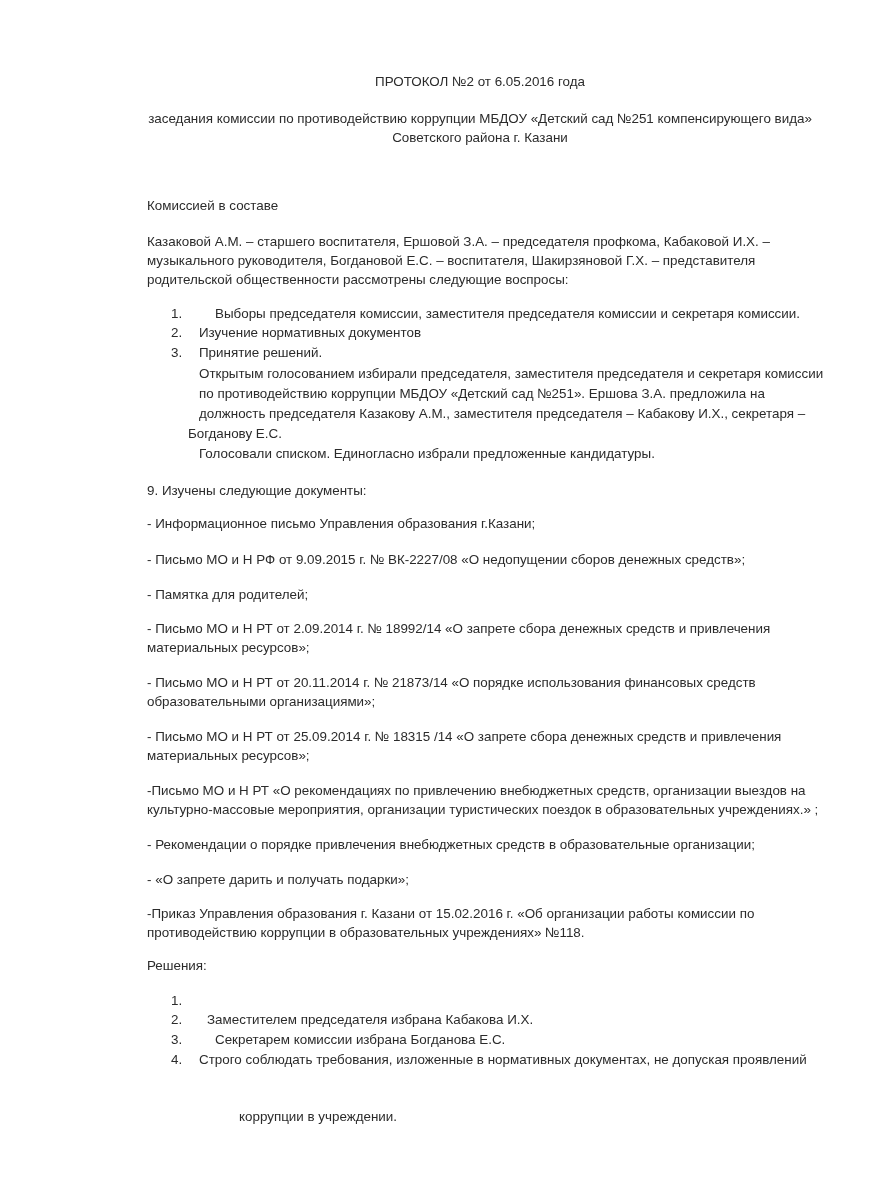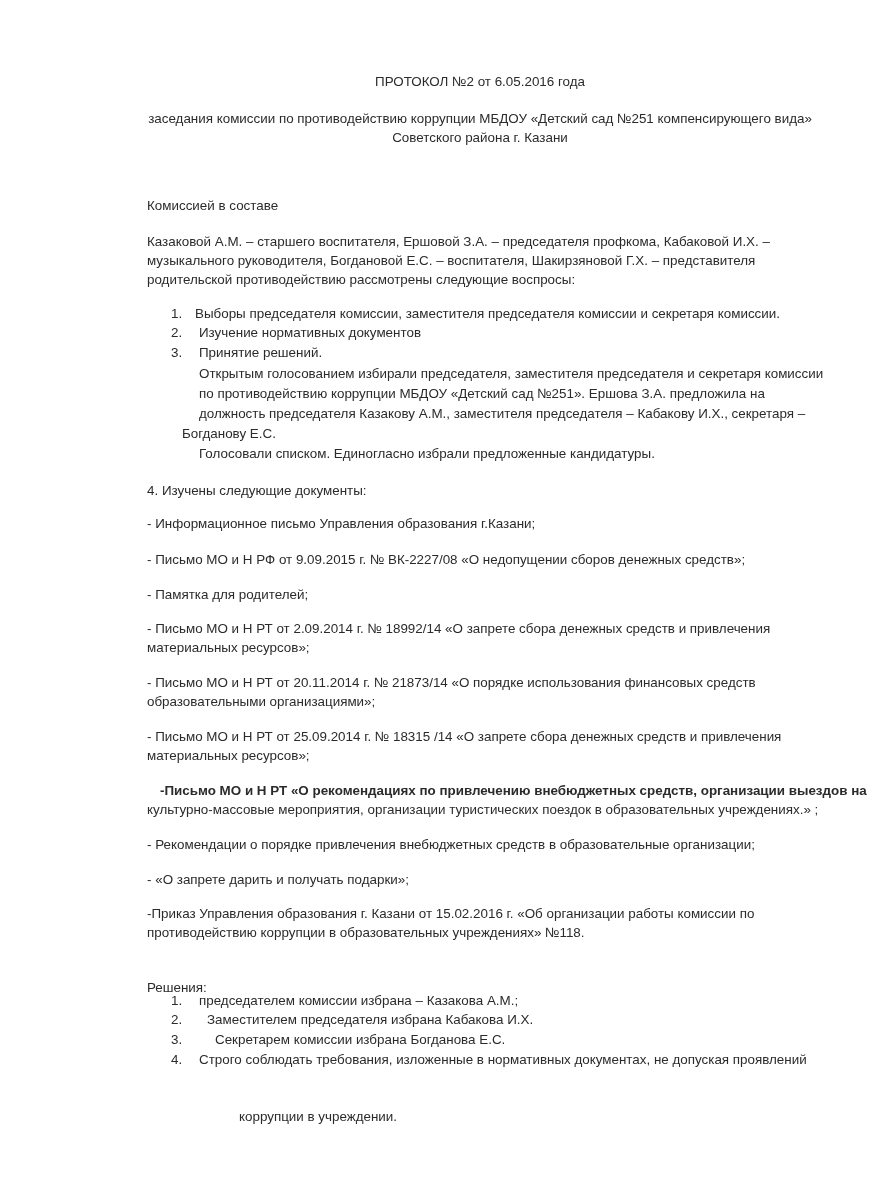--- a/index.html
+++ b/index.html
@@ -19,72 +19,71 @@
 
 <div class="page">
 
   <div class="abs center" style="top:74px;">ПРОТОКОЛ №2 от 6.05.2016 года</div>
   <div class="abs center" style="top:111px;">заседания комиссии по противодействию коррупции МБДОУ «Детский сад №251 компенсирующего вида»</div>
   <div class="abs center" style="top:130px;">Советского района г. Казани</div>
 
   <div class="abs" style="left:147px; top:198px;">Комиссией в составе</div>
   <div class="abs line" style="left:147px; top:232px;">Казаковой А.М.  – старшего воспитателя, Ершовой З.А. – председателя профкома, Кабаковой И.Х. –</div>
   <div class="abs line" style="left:147px; top:251px;">музыкального руководителя, Богдановой Е.С. – воспитателя, Шакирзяновой Г.Х. – представителя</div>
-  <div class="abs line" style="left:147px; top:270px;">родительской противодействию рассмотрены следующие воспросы:</div>
+  <div class="abs line" style="left:147px; top:270px;">родительской общественности рассмотрены следующие воспросы:</div>
 
   <div>
     <div class="abs line" style="left:171px; top:304px;">
       <span class="num" style="left:0;">1.</span>
-      <span style="margin-left:24px;">Выборы председателя комиссии, заместителя председателя комиссии и секретаря комиссии.</span>
+      <span style="margin-left:44px;">Выборы председателя комиссии, заместителя председателя комиссии и секретаря комиссии.</span>
     </div>
     <div class="abs line" style="left:171px; top:323px;">
       <span class="num" style="left:0;">2.</span>
       <span style="margin-left:28px;">Изучение нормативных документов</span>
     </div>
     <div class="abs line" style="left:171px; top:343px;">
       <span class="num" style="left:0;">3.</span>
       <span style="margin-left:28px;margin-top:44px;">Принятие решений.</span>
     </div>
     <div class="abs line" style="left:199px; top:364px;">Открытым голосованием избирали председателя, заместителя председателя и секретаря комиссии</div>
     <div class="abs line" style="left:199px; top:384px;">по противодействию коррупции МБДОУ «Детский сад №251». Ершова З.А. предложила на</div>
     <div class="abs line" style="left:199px; top:404px;">должность председателя Казакову А.М., заместителя председателя – Кабакову И.Х., секретаря –</div>
-    <div class="abs line" style="left:182px; top:424px;">Богданову Е.С.</div>
+    <div class="abs line" style="left:188px; top:424px;">Богданову Е.С.</div>
     <div class="abs line" style="left:199px; top:444px;">Голосовали списком. Единогласно избрали предложенные кандидатуры.</div>
   </div>
 
-  <div class="abs" style="left:147px; top:483px;">4. Изучены следующие документы:</div>
+  <div class="abs" style="left:147px; top:483px;">9. Изучены следующие документы:</div>
   <div>
     <div class="abs line" style="left:147px; top:514px;">- Информационное письмо Управления образования г.Казани;</div>
     <div class="abs line" style="left:147px; top:550px;">- Письмо МО и Н РФ от 9.09.2015 г. № ВК-2227/08 «О недопущении сборов денежных средств»;</div>
     <div class="abs line" style="left:147px; top:585px;">- Памятка для родителей;</div>
 
     <div class="abs line" style="left:147px; top:619px;">- Письмо МО и Н РТ от 2.09.2014 г. № 18992/14 «О запрете сбора денежных средств и привлечения</div>
     <div class="abs line" style="left:147px; top:638px;">материальных ресурсов»;</div>
 
     <div class="abs line" style="left:147px; top:673px;">- Письмо МО и Н РТ от 20.11.2014 г. № 21873/14 «О порядке использования финансовых средств</div>
     <div class="abs line" style="left:147px; top:692px;">образовательными организациями»;</div>
 
     <div class="abs line" style="left:147px; top:727px;">- Письмо МО и Н РТ от 25.09.2014 г. № 18315 /14 «О запрете сбора денежных средств и привлечения</div>
     <div class="abs line" style="left:147px; top:746px;">материальных ресурсов»;</div>
 
-    <div class="abs line" style="left:160px; top:781px;font-weight:bold;">-Письмо МО и Н РТ «О рекомендациях по привлечению внебюджетных средств, организации выездов на</div>
+    <div class="abs line" style="left:147px; top:781px;">-Письмо МО и Н РТ «О рекомендациях по привлечению внебюджетных средств, организации выездов на</div>
     <div class="abs line" style="left:147px; top:800px;">культурно-массовые мероприятия, организации туристических поездок в образовательных учреждениях.» ;</div>
 
     <div class="abs line" style="left:147px; top:835px;">- Рекомендации о порядке привлечения внебюджетных средств в образовательные организации;</div>
     <div class="abs line" style="left:147px; top:870px;">- «О запрете дарить и получать подарки»;</div>
 
     <div class="abs line" style="left:147px; top:904px;">-Приказ Управления образования г. Казани от 15.02.2016 г. «Об организации работы комиссии по</div>
     <div class="abs line" style="left:147px; top:923px;">противодействию коррупции в образовательных учреждениях» №118.</div>
   </div>
 
-  <div class="abs" style="left:147px; top:958px;margin-top:22px;">Решения:</div>
+  <div class="abs" style="left:147px; top:958px;">Решения:</div>
   <div>
     <div class="abs line" style="left:171px; top:991px;">
       <span class="num" style="left:0;">1.</span>
-      <span style="margin-left:28px;">председателем комиссии избрана – Казакова А.М.;</span>
     </div>
     <div class="abs line" style="left:171px; top:1010px;">
       <span class="num" style="left:0;">2.</span>
       <span style="margin-left:36px;">Заместителем председателя избрана  Кабакова И.Х.</span>
     </div>
     <div class="abs line" style="left:171px; top:1030px;">
       <span class="num" style="left:0;">3.</span>
       <span style="margin-left:44px;">Секретарем комиссии  избрана Богданова Е.С.</span>
     </div>
     <div class="abs line" style="left:171px; top:1050px;">

